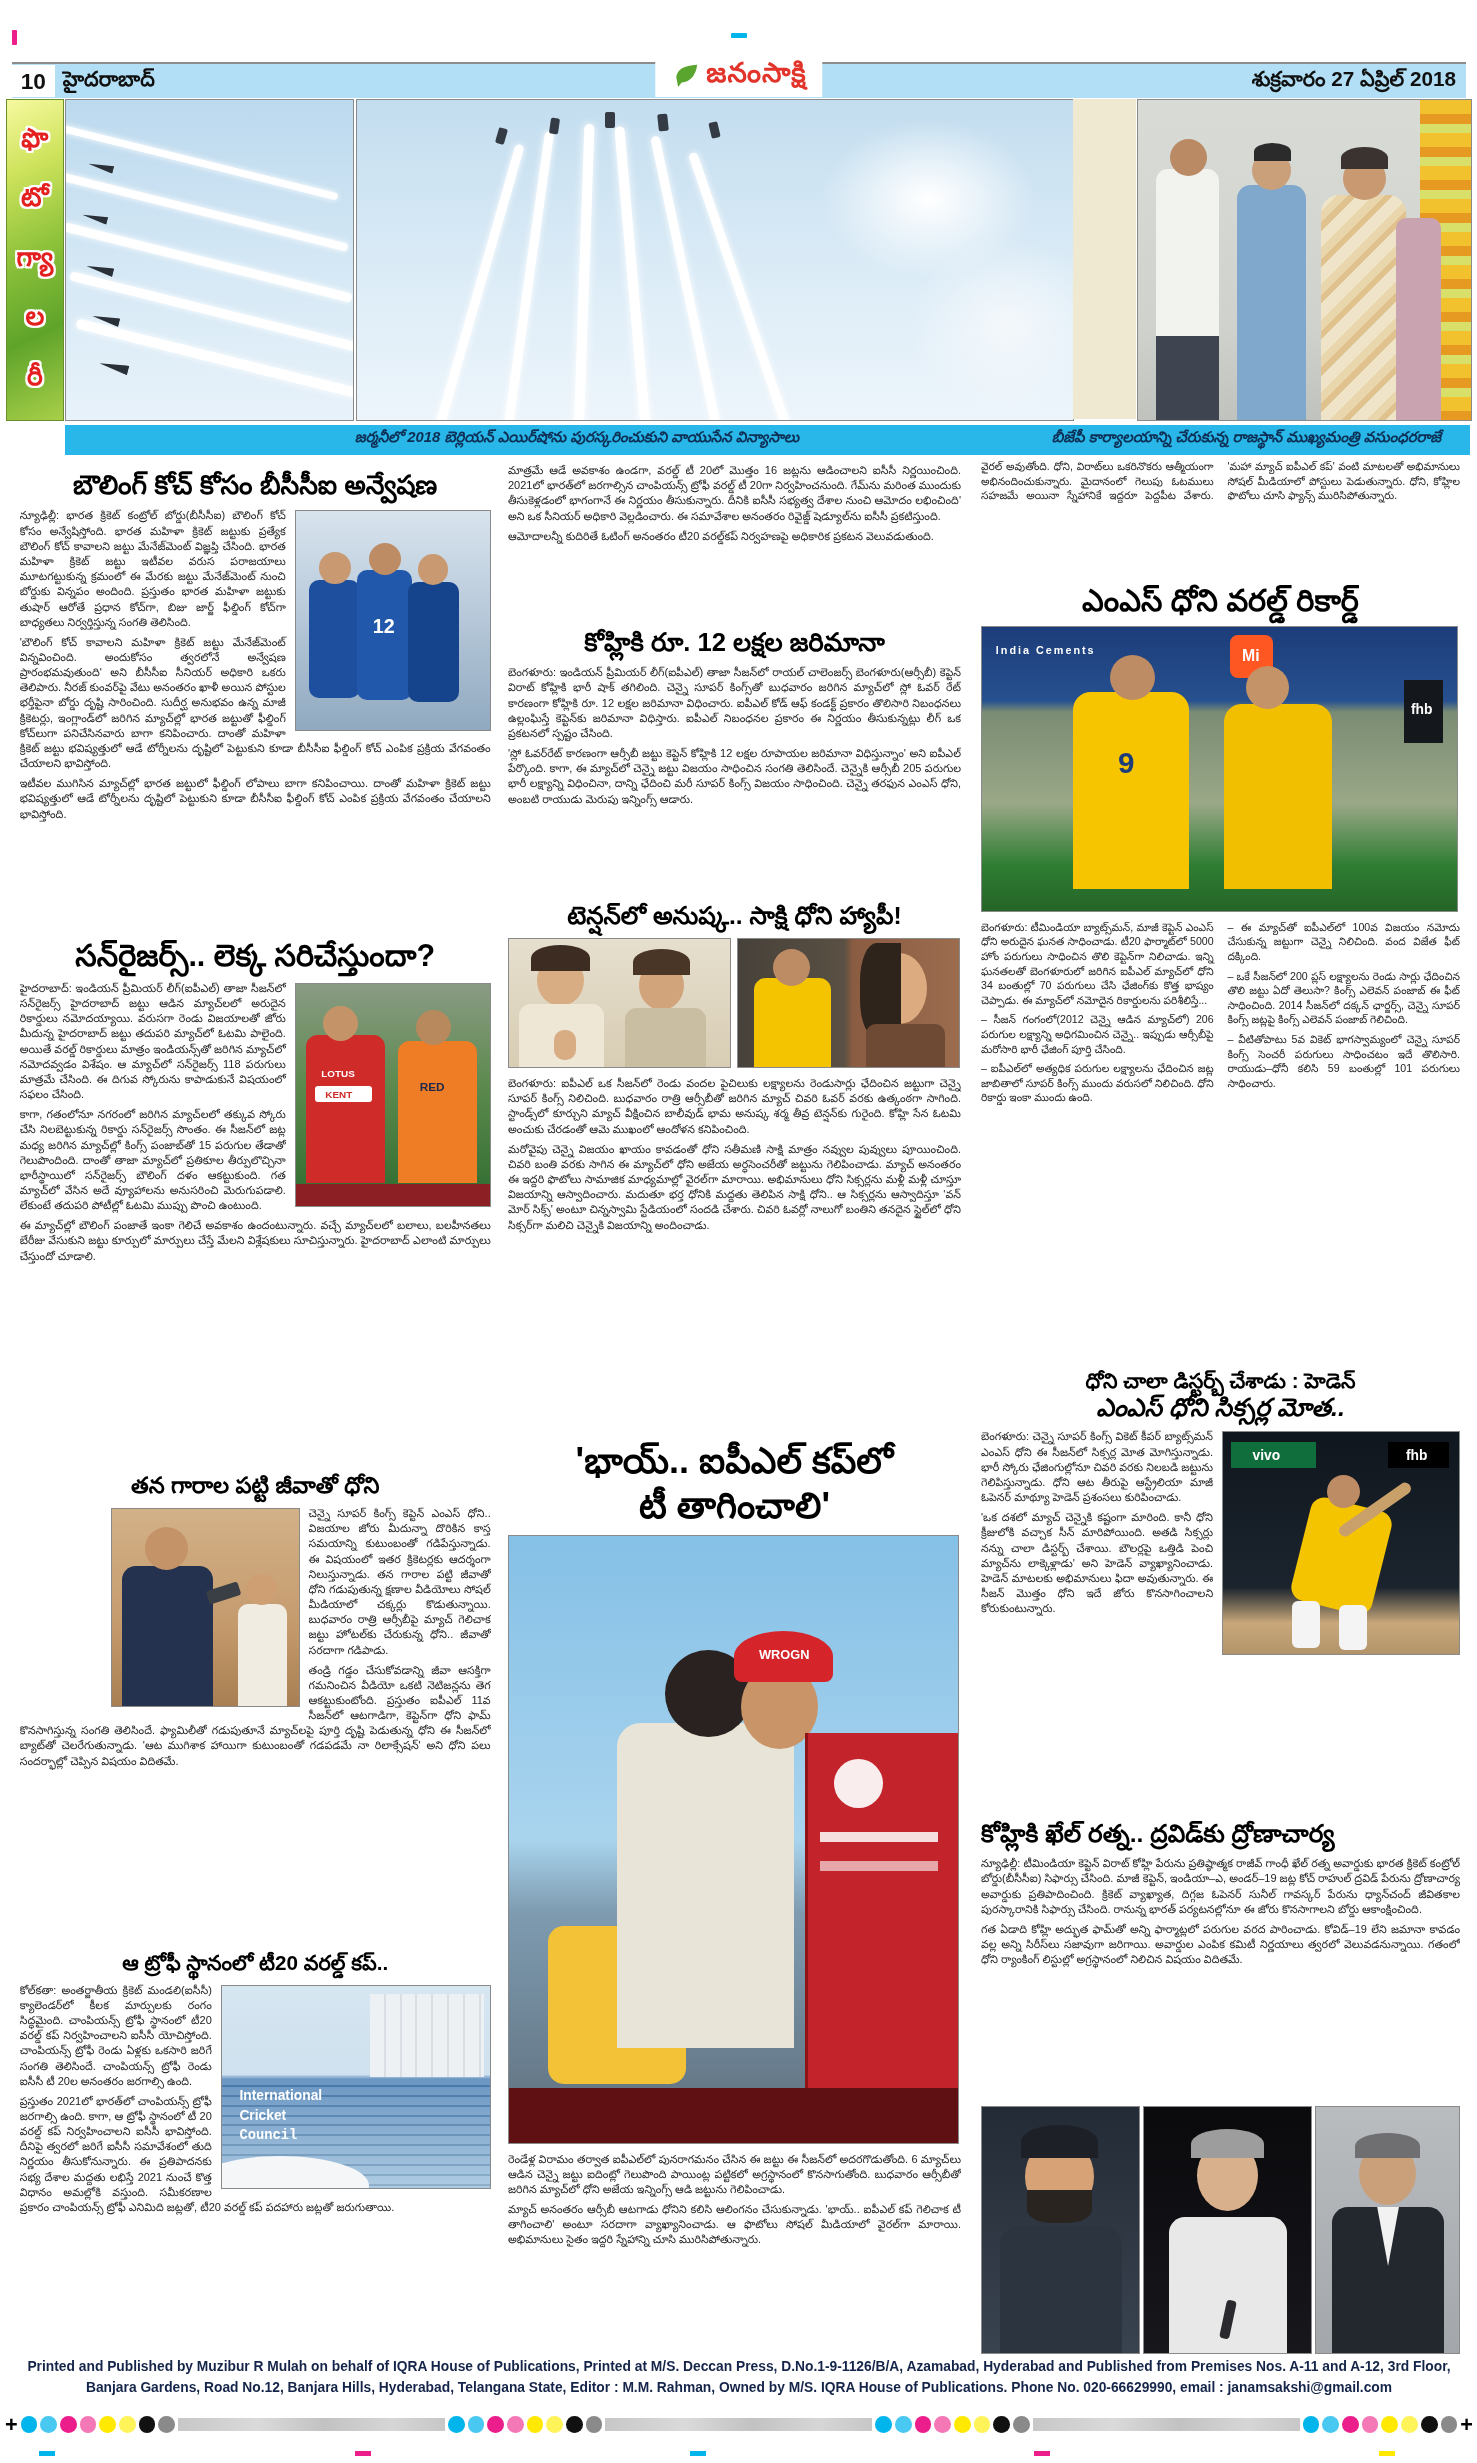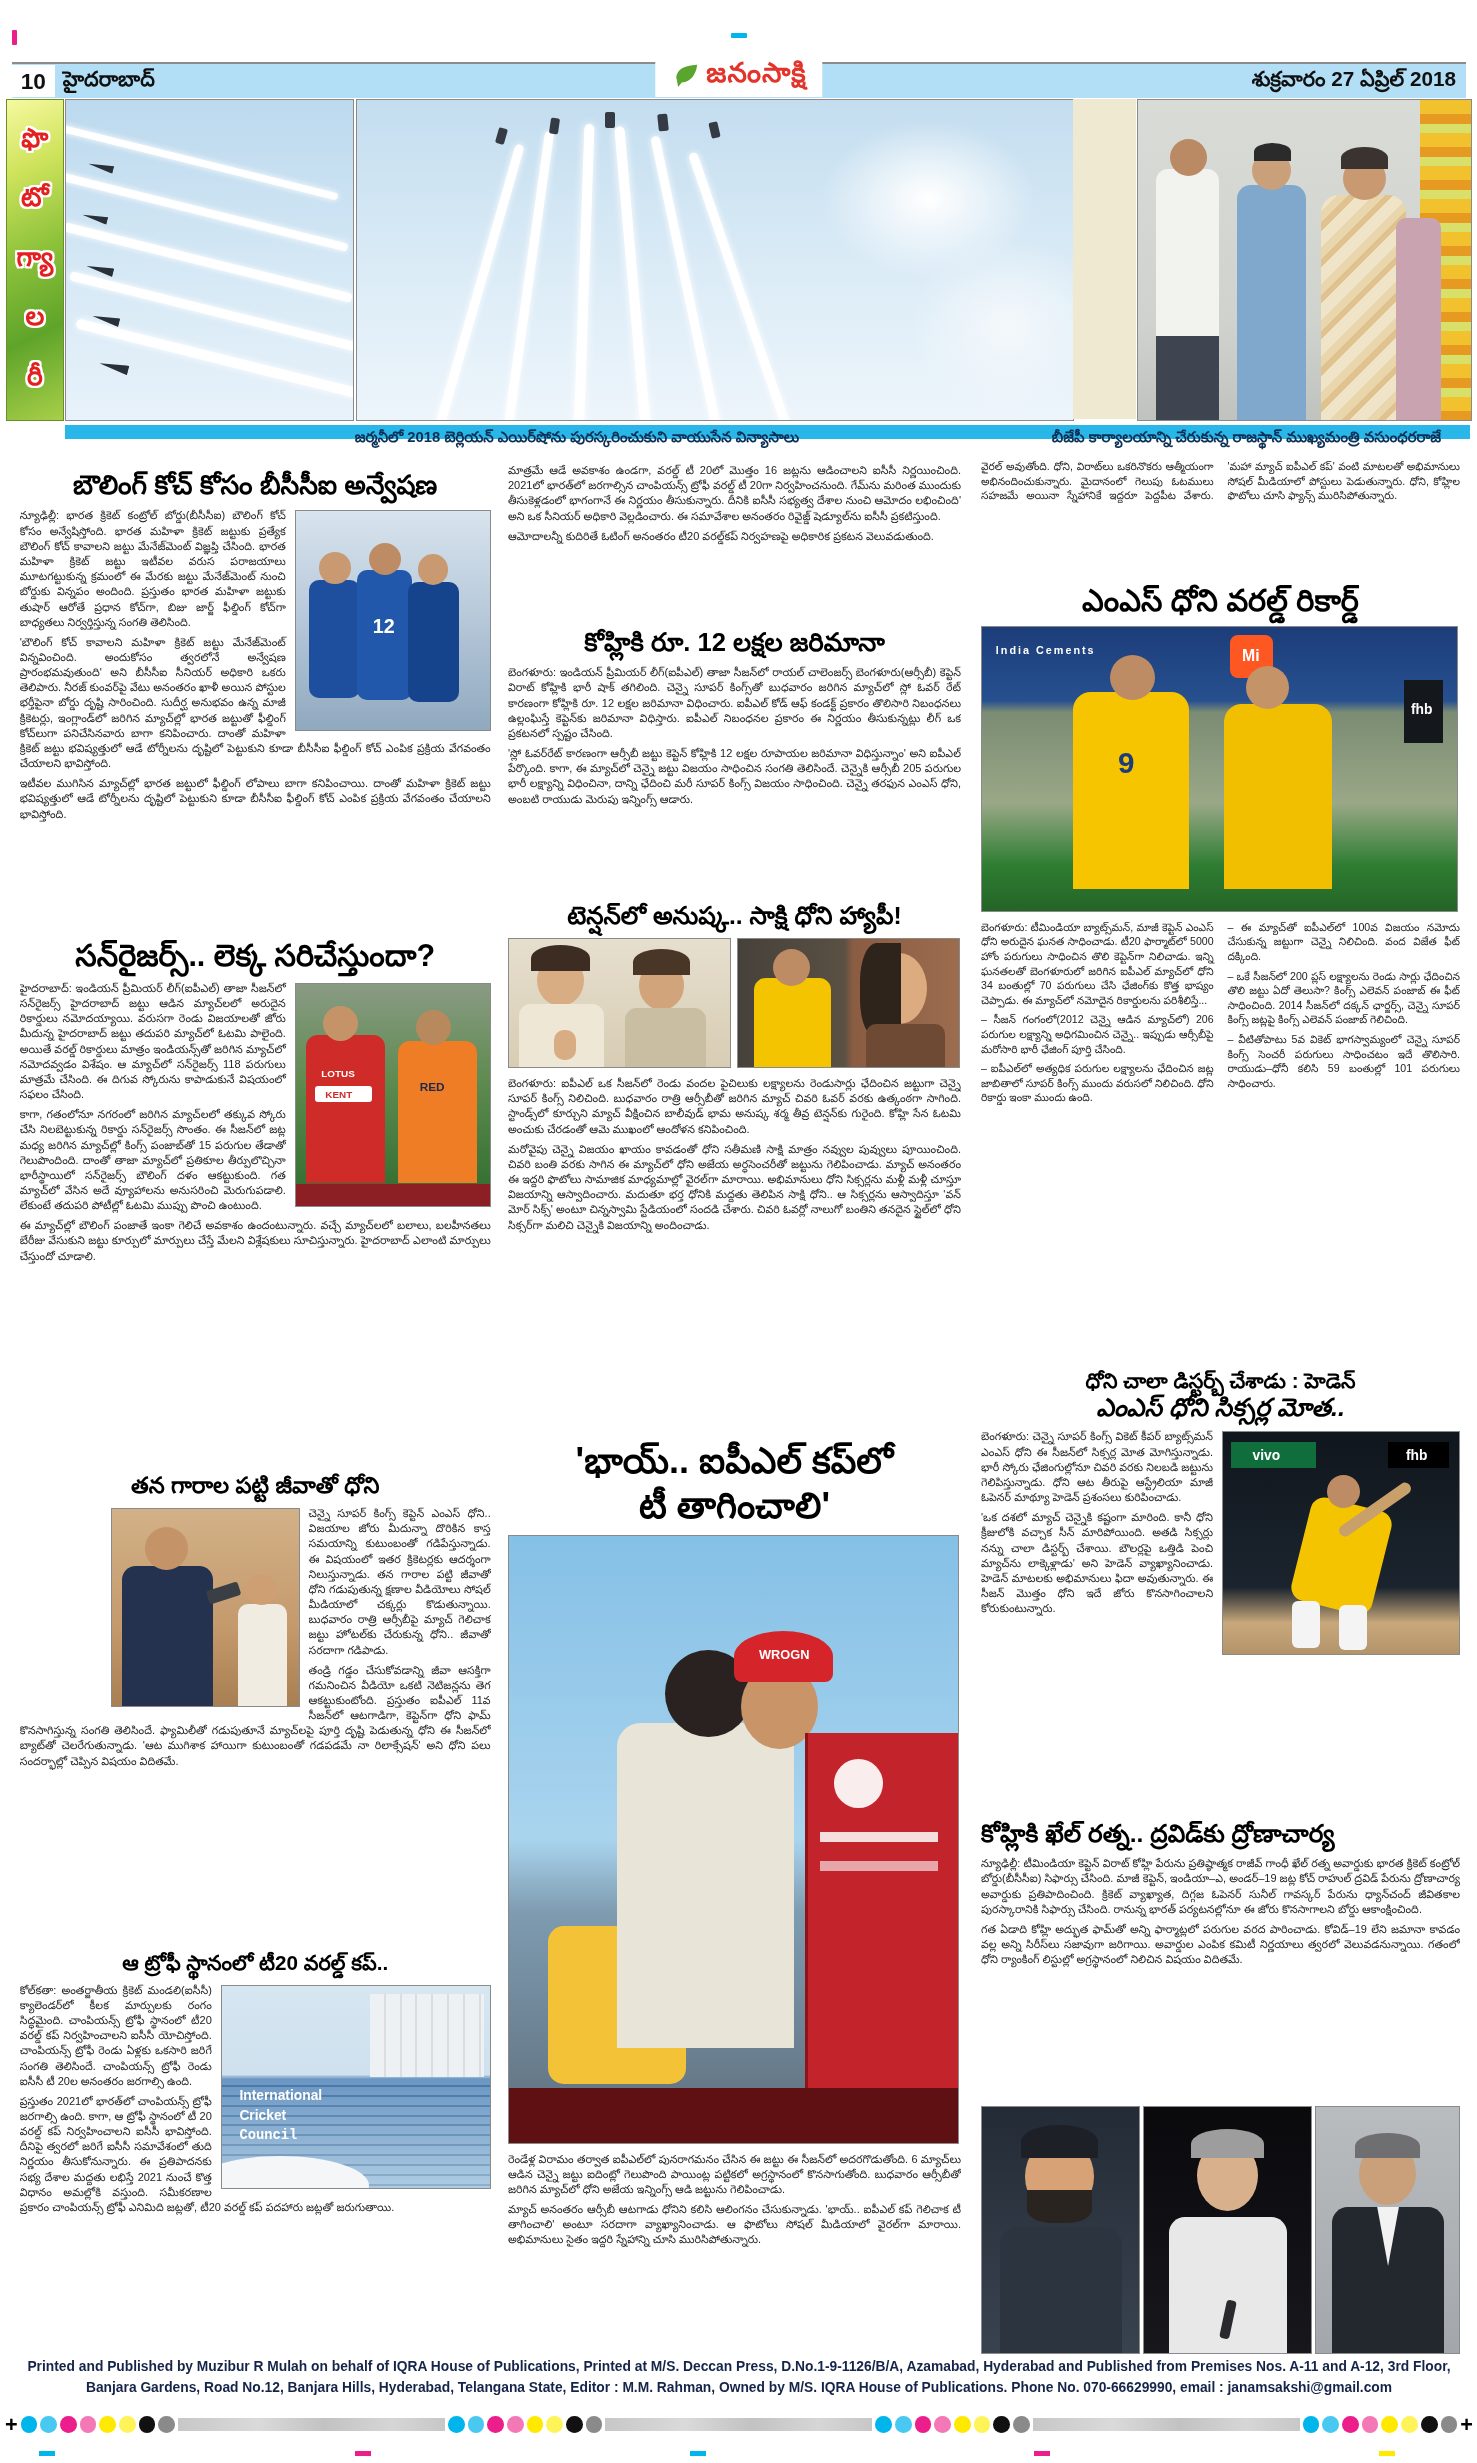--- a/index.html
+++ b/index.html
@@ -21,21 +21,21 @@
   
   .strip{position:absolute;left:5.9px;top:99px;width:56px;height:320px;
          background:linear-gradient(155deg,#f6f9a0 0%,#cfe35c 22%,#8cc13a 48%,#5fa42a 72%,#a8cf49 100%);
          border:1px solid #6a8e2a;display:flex;flex-direction:column;align-items:center;
          justify-content:space-evenly;}
   .strip span{color:#e41f1f;font-weight:bold;font-size:26.6px;
          text-shadow:-2px -2px 0 #fff,2px -2px 0 #fff,-2px 2px 0 #fff,2px 2px 0 #fff,0 2px 0 #fff,0 -2px 0 #fff,2px 0 0 #fff,-2px 0 0 #fff;}
   .photo{position:absolute;overflow:hidden;border:1px solid #8a8a8a;background:#dcdcdc;}
   .shape{position:absolute;}
   .gap-cream{position:absolute;left:1073px;top:99px;width:63px;height:320px;background:#efe9d1;}
-  .caption-bar{position:absolute;left:65px;top:425px;width:1405px;height:14px;background:#29b6e8;}
+  .caption-bar{position:absolute;left:65px;top:425px;width:1405px;height:30px;background:#29b6e8;font-style:italic;}
   .caption-bar span{position:absolute;top:3.9px;font-weight:bold;font-size:14.8px;color:#0d2f55;text-align:center;}
   .cap-l{left:118px;width:788px;}
   .cap-r{left:965px;width:433px;}
 
   
   .art{position:absolute;font-size:11px;line-height:1.38;text-align:justify;color:#222;overflow:hidden;}
   .art p{margin:0 0 4.9px;}
   .hl{font-weight:bold;color:#000;text-align:center;line-height:1.15;margin:0 0 7.9px;}
   .fl-r{float:right;margin:2px 0 5.9px 8.9px;}
   .fl-l{float:left;margin:2px 8.9px 3.9px 0;}
@@ -339,21 +339,21 @@
     <div class="photo" style="position:relative;width:144px;height:246px;background:linear-gradient(180deg,#b9bcbf 0%,#a3a7ab 100%);">
       <div class="shape" style="left:43px;top:35px;width:57px;height:63px;border-radius:50%;background:#caa07a;"></div>
       <div class="shape" style="left:39px;top:25.6px;width:65px;height:25.6px;border-radius:50% 50% 0 0;background:#6f6f72;"></div>
       <div class="shape" style="left:15.8px;top:100px;width:112px;height:146px;background:#23272e;border-radius:15.8px 15.8px 0 0;"></div>
       <div class="shape" style="left:61px;top:100px;width:21.7px;height:59px;background:#f2f2f2;clip-path:polygon(0 0,100% 0,50% 100%);"></div>
     </div>
   </div>
 
   <div class="footer">
     <div>Printed and Published by Muzibur R Mulah on behalf of IQRA House of Publications, Printed at M/S. Deccan Press, D.No.1-9-1126/B/A, Azamabad, Hyderabad and Published from Premises Nos. A-11 and A-12, 3rd Floor,</div>
-    <div>Banjara Gardens, Road No.12, Banjara Hills, Hyderabad, Telangana State, Editor : M.M. Rahman, Owned by M/S. IQRA House of Publications. Phone No. 070-66629990, email : janamsakshi@gmail.com</div>
+    <div>Banjara Gardens, Road No.12, Banjara Hills, Hyderabad, Telangana State, Editor : M.M. Rahman, Owned by M/S. IQRA House of Publications. Phone No. 020-66629990, email : janamsakshi@gmail.com</div>
   </div>
 
   <div class="press-row">
       <span class="plus">+</span>
       <span class="dot" style="background: rgb(0, 181, 236);"></span>
       <span class="dot" style="background: rgb(73, 200, 241);"></span>
       <span class="dot" style="background: rgb(236, 30, 140);"></span>
       <span class="dot" style="background: rgb(244, 120, 182);"></span>
       <span class="dot" style="background: rgb(255, 233, 0);"></span>
       <span class="dot" style="background: rgb(255, 243, 90);"></span>

